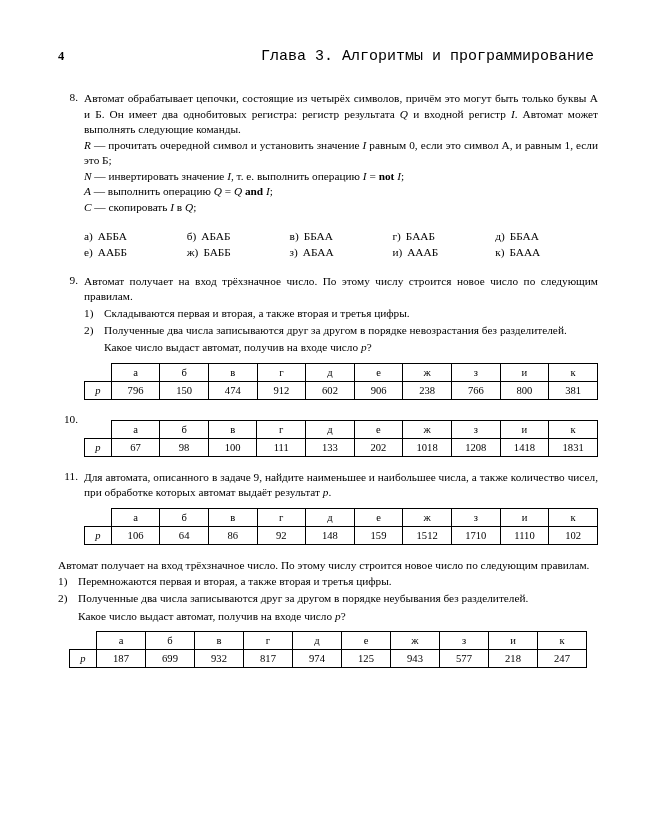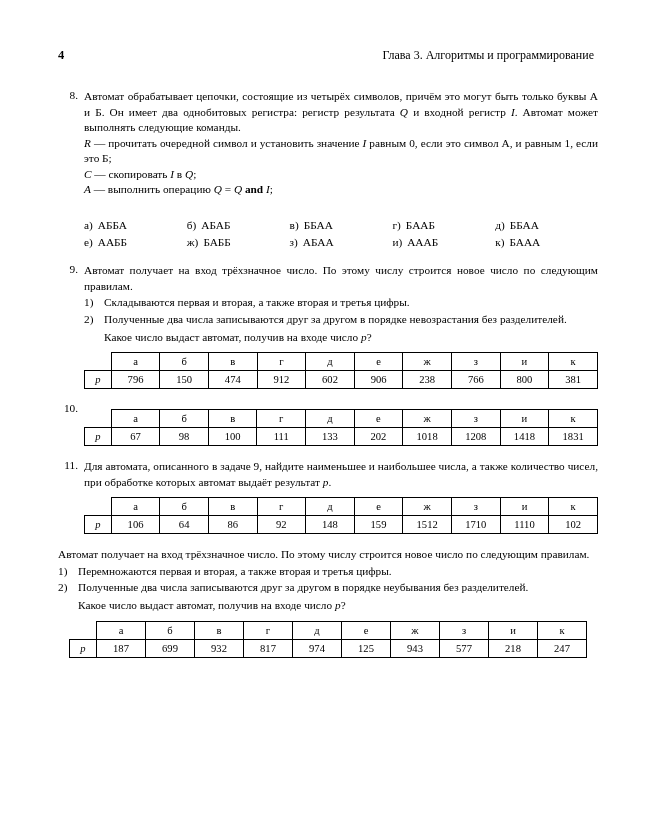--- a/index.html
+++ b/index.html
@@ -27,24 +27,25 @@
     align-items: baseline;
     justify-content: flex-start;
     margin-bottom: 26px;
   }
   .page-number {
     font-size: 12.5px;
     font-weight: bold;
     width: 38px;
   }
   .header-title {
-    font-size: 12px;
+    font-size: 15px;
     flex: 1;
     text-align: right;
     padding-right: 4px;
+    font-family: Liberation Mono, monospace;
   }
   .task {
     display: flex;
     margin-bottom: 13px;
   }
   .task-num {
     width: 26px;
     flex: 0 0 26px;
     text-align: right;
     font-size: 11.3px;
@@ -69,21 +70,21 @@
   }
   .sub-marker {
     flex: 0 0 20px;
     width: 20px;
   }
   .sub-text {
     flex: 1;
     text-align: justify;
   }
   .answers {
-    margin-top: 20px;
+    margin-top: 13px;
   }
   .ans-row {
     display: flex;
     margin-top: 1px;
   }
   .ans-cell {
     width: 20%;
     box-sizing: border-box;
     padding-right: 4px;
     white-space: nowrap;
@@ -123,22 +124,23 @@
   <div class="header">
     <div class="page-number">4</div>
     <div class="header-title">Глава 3. Алгоритмы и программирование</div>
   </div>
 
   <div class="task">
     <div class="task-num">8.</div>
     <div class="task-body">
       <div class="just">Автомат обрабатывает цепочки, состоящие из четырёх символов, причём это могут быть только буквы А и Б. Он имеет два однобитовых регистра: регистр результата <i>Q</i> и входной регистр <i>I</i>. Автомат может выполнять следующие команды.</div>
       <div class="just"><i>R</i> — прочитать очередной символ и установить значение <i>I</i> равным 0, если это символ А, и равным 1, если это Б;</div>
+      <div class="just"><i>N</i> — инвертировать значение <i>I</i>, т. е. выполнить операцию <i>I</i> = <b>not</b> <i>I</i>;</div>
+      <div class="just"><i>A</i> — выполнить операцию <i>Q</i> = <i>Q</i> <b>and</b> <i>I</i>;</div>
       <div class="just"><i>C</i> — скопировать <i>I</i> в <i>Q</i>;</div>
-      <div class="just"><i>A</i> — выполнить операцию <i>Q</i> = <i>Q</i> <b>and</b> <i>I</i>;</div>
 
       <div class="answers">
         <div class="ans-row">
           <div class="ans-cell">
             <span class="ans-letter">а)</span><span>АББА</span>
           </div>
           <div class="ans-cell">
             <span class="ans-letter">б)</span><span>АБАБ</span>
           </div>
           <div class="ans-cell">

